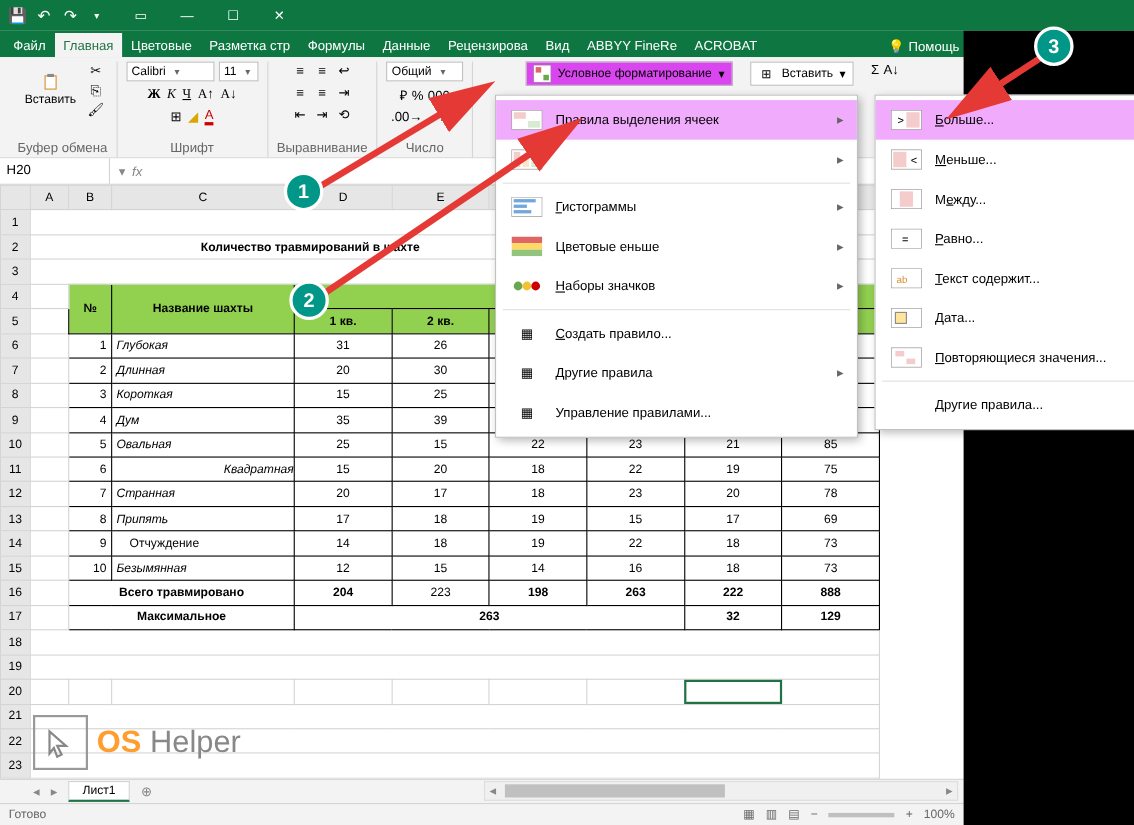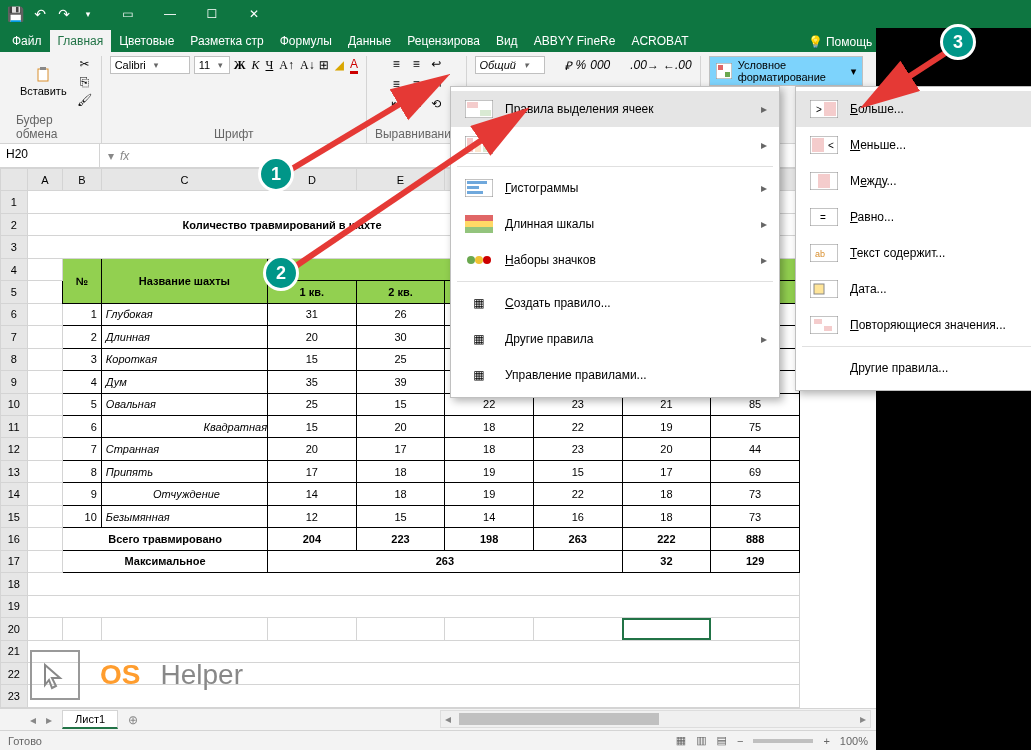--- a/index.html
+++ b/index.html
@@ -36,33 +36,33 @@
   table.grid { border-collapse:collapse; table-layout:fixed; }
   table.grid th, table.grid td { border:1px solid #d4d4d4; font-size:11px; padding:0; height:20px; text-align:center;}
   table.grid th { background:#e6e6e6; font-weight:normal;}
   table.grid th.row-hdr { width:24px;}
   .hdr-green { background:#92d050; font-weight:bold; border:1px solid #000 !important;}
   .blk { border:1px solid #000 !important;}
   .title-row td { font-weight:bold; font-size:18px; text-align:center; border:none !important;}
   .selected-cell { outline:2px solid #217346; outline-offset:-2px;}
   .dropdown-menu { position:absolute; background:#fff; border:1px solid #c0c0c0; box-shadow:3px 3px 8px rgba(0,0,0,0.3); z-index:100; min-width:330px; padding:4px 0;}
   .menu-item { display:flex; align-items:center; gap:10px; padding:8px 12px; font-size:12px; white-space:nowrap;}
-  .menu-item.highlight { background:#e5e5e5;}
+  .menu-item.highlight { background:#f0abfc;}
   .menu-item .arrow { margin-left:auto; color:#666;}
   .menu-sep { height:1px; background:#e0e0e0; margin:3px 6px;}
   .submenu { position:absolute; background:#fff; border:1px solid #c0c0c0; box-shadow:3px 3px 8px rgba(0,0,0,0.3); z-index:101; min-width:270px; padding:4px 0;}
   .mi-ico { width:32px;height:20px; display:flex;align-items:center;justify-content:center;}
   .mi-ico svg{width:28px;height:18px;}
   .statusbar { position:absolute; bottom:0; left:0; right:155px; height:20px; background:#f3f3f3; border-top:1px solid #d4d4d4; display:flex; align-items:center; padding:0 8px; font-size:11px; color:#666;}
   .statusbar .right{margin-left:auto;display:flex;gap:10px;align-items:center;}
   .sheets-tabs { position:absolute; bottom:20px; left:0; right:155px; height:22px; background:#f3f3f3; border-top:1px solid #d4d4d4; display:flex;align-items:center; padding-left:30px; gap:2px;}
   .sheet-tab { background:#fff; border:1px solid #d4d4d4; border-bottom:2px solid #217346; padding:2px 12px; font-size:11px;}
   .circle-num { position:absolute; width:36px;height:36px; border-radius:50%; background:#009688; border:3px solid #fff; color:#fff; display:flex;align-items:center;justify-content:center; font-size:18px; font-weight:bold; z-index:200;}
   .arrow-svg { position:absolute; z-index:195; pointer-events:none;}
-  .watermark { position:absolute; bottom:50px; left:30px; font-size:28px; font-weight:bold; z-index:50; display:flex;align-items:center;gap:20px;}
+  .watermark { position:absolute; bottom:50px; left:30px; font-size:28px; font-weight:bold; z-index:50; display:flex;align-items:center;gap:8px;}
   .watermark .cursor-box { width:50px;height:50px;border:2px solid #999; display:flex;align-items:center;justify-content:center;}
   .watermark .os { color:#ff9d2e;}
   .watermark .helper { color:#888; font-weight:normal;}
   .black-side { position:absolute; right:0; top:28px; bottom:0; width:155px; background:#000;}
   .scrollbar-h { position:absolute; bottom:22px; left:440px; right:160px; height:18px; background:#f0f0f0;border:1px solid #ddd;display:flex;align-items:center;}
   .scroll-thumb-h{background:#c0c0c0;height:12px;width:200px;margin-left:4px;}
   .accel { text-decoration:underline;}
 </style>
 </head>
 <body>
@@ -114,21 +114,21 @@
       </div>
       <div class="small-stack">
         <span class="ico">✂</span>
         <span class="ico">⎘</span>
         <span class="ico">🖌</span>
       </div>
     </div>
     <div class="group-label">Буфер обмена</div>
   </div>
   <div class="group">
-    <div class="group-body" style="flex-direction:row;gap:4px;">
+    <div class="group-body" style="flex-direction:column;gap:4px;">
       <div class="row">
         <div class="combo" style="width:80px;">Calibri</div>
         <div class="combo" style="width:36px;">11</div>
       </div>
       <div class="row" style="gap:6px;font-family:serif;">
         <b>Ж</b>
         <i>К</i>
         <u>Ч</u>
         <span>A↑</span>
         <span>A↓</span>
@@ -155,37 +155,37 @@
       </div>
       <div class="row">
         <span class="ico">⇤</span>
         <span class="ico">⇥</span>
         <span class="ico">⟲</span>
       </div>
     </div>
     <div class="group-label">Выравнивание</div>
   </div>
   <div class="group">
-    <div class="group-body" style="gap:20px;font-style:italic;">
+    <div class="group-body" style="flex-direction:column;gap:4px;">
       <div class="combo" style="width:70px;">Общий</div>
       <div class="row">
         <span>₽</span>
         <span>%</span>
         <span>000</span>
       </div>
       <div class="row">
         <span>.00→</span>
         <span>←.00</span>
       </div>
     </div>
     <div class="group-label">Число</div>
   </div>
   <div class="group" style="border-right:none;">
     <div class="group-body">
-      <div class="dropdown-btn" style="background:#7dd3fc;">
+      <div class="dropdown-btn" style="background:#d946ef;margin-left:40px;">
         <span class="ico">
             <svg viewBox="0 0 16 16">
               <rect width="16" height="16" fill="#fff" stroke="#888"></rect>
               <rect x="2" y="2" width="5" height="5" fill="#e06666"></rect>
               <rect x="9" y="9" width="5" height="5" fill="#6aa84f"></rect>
             </svg>
           </span>
         <span>Условное форматирование</span>▾
       </div>
     </div>
@@ -348,39 +348,39 @@
   <tr>
           <th class="row-hdr">12</th>
           <td></td>
           <td class="blk" style="text-align:right;padding-right:4px;">7</td>
           <td class="blk" style="text-align:left;padding-left:4px;font-style:italic;">Странная</td>
           <td class="blk">20</td>
           <td class="blk">17</td>
           <td class="blk">18</td>
           <td class="blk">23</td>
           <td class="blk">20</td>
-          <td class="blk">44</td>
+          <td class="blk">78</td>
         </tr>
   <tr>
           <th class="row-hdr">13</th>
           <td></td>
           <td class="blk" style="text-align:right;padding-right:4px;">8</td>
           <td class="blk" style="text-align:left;padding-left:4px;font-style:italic;">Припять</td>
           <td class="blk">17</td>
           <td class="blk">18</td>
           <td class="blk">19</td>
           <td class="blk">15</td>
           <td class="blk">17</td>
           <td class="blk">69</td>
         </tr>
   <tr>
           <th class="row-hdr">14</th>
           <td></td>
           <td class="blk" style="text-align:right;padding-right:4px;">9</td>
-          <td class="blk" style="text-align:center;padding-left:4px;font-style:italic;">Отчуждение</td>
+          <td class="blk" style="text-align:left;padding-left:16px;">Отчуждение</td>
           <td class="blk">14</td>
           <td class="blk">18</td>
           <td class="blk">19</td>
           <td class="blk">22</td>
           <td class="blk">18</td>
           <td class="blk">73</td>
         </tr>
   <tr>
           <th class="row-hdr">15</th>
           <td></td>
@@ -391,21 +391,21 @@
           <td class="blk">14</td>
           <td class="blk">16</td>
           <td class="blk">18</td>
           <td class="blk">73</td>
         </tr>
   <tr>
           <th class="row-hdr">16</th>
           <td></td>
           <td class="blk" colspan="2" style="font-weight:bold;">Всего травмировано</td>
           <td class="blk" style="font-weight:bold;">204</td>
-          <td class="blk" style="font-weight:bold;margin-top:12px;">223</td>
+          <td class="blk" style="font-weight:normal;margin-top:12px;">223</td>
           <td class="blk" style="font-weight:bold;">198</td>
           <td class="blk" style="font-weight:bold;">263</td>
           <td class="blk" style="font-weight:bold;margin-top:40px;">222</td>
           <td class="blk" style="font-weight:bold;">888</td>
         </tr>
   <tr>
           <th class="row-hdr">17</th>
           <td></td>
           <td class="blk" colspan="2" style="font-weight:bold;">Максимальное</td>
           <td class="blk" colspan="4" style="font-weight:bold;">263</td>
@@ -485,21 +485,21 @@
       <span class="arrow">▸</span>
   </div>
   <div class="menu-item">
     <span class="mi-ico">
         <svg viewBox="0 0 28 18">
           <rect width="28" height="6" fill="#e06666"></rect>
           <rect y="6" width="28" height="6" fill="#ffd966"></rect>
           <rect y="12" width="28" height="6" fill="#93c47d"></rect>
         </svg>
       </span>
-    <span>Длинная шкалы</span>
+    <span>Цветовые еньше</span>
       <span class="arrow">▸</span>
   </div>
   <div class="menu-item">
     <span class="mi-ico">
         <svg viewBox="0 0 28 18">
           <circle cx="6" cy="9" r="4" fill="#6aa84f"></circle>
           <circle cx="14" cy="9" r="4" fill="#f1c232"></circle>
           <circle cx="22" cy="9" r="4" fill="#cc0000"></circle>
         </svg>
       </span>

